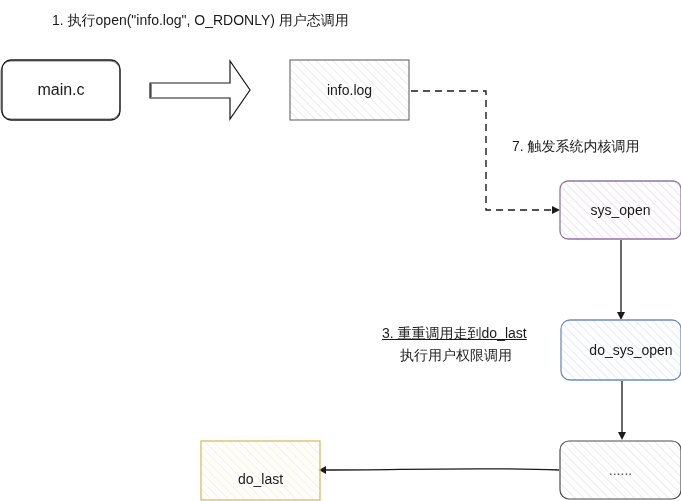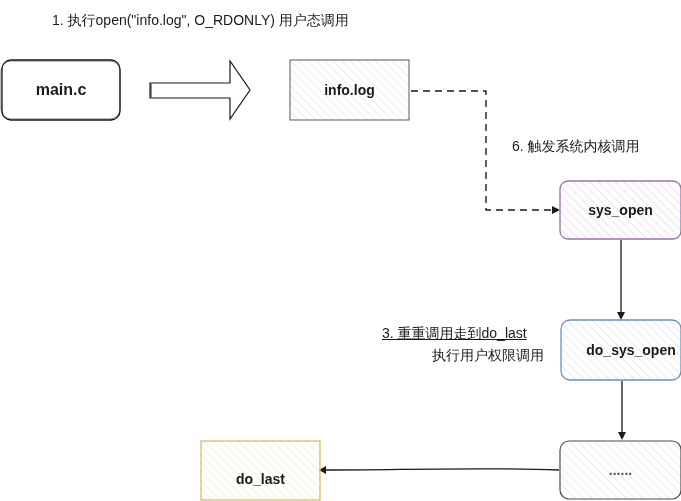--- a/index.html
+++ b/index.html
@@ -1,21 +1,21 @@
 <!DOCTYPE html>
 <html><head>
 <meta charset="utf-8">
 <style>
   html, body { margin: 0; padding: 0; background: #ffffff; }
   body { width: 681px; height: 501px; position: relative; overflow: hidden;
          font-family: "Liberation Sans", "DejaVu Sans", sans-serif; color: #1a1a1a; }
   svg#diagram { position: absolute; left: 0; top: 0; }
   .lbl { position: absolute; font-size: 14px; line-height: 18px; white-space: nowrap; }
   .node-text { position: absolute; display: flex; align-items: center; justify-content: center;
-               font-size: 14px; font-weight: bold; }
+               font-size: 14px; }
 </style>
 </head>
 <body>
 
 <svg id="diagram" width="681" height="501" viewBox="0 0 681 501">
   <defs>
     <pattern id="hatch-gray" width="6" height="6" patternUnits="userSpaceOnUse" patternTransform="rotate(-45)">
       <line x1="0" y1="0" x2="0" y2="6" stroke="#d8d8d8" stroke-width="1"></line>
     </pattern>
     <pattern id="hatch-purple" width="6" height="6" patternUnits="userSpaceOnUse" patternTransform="rotate(-45)">
@@ -74,22 +74,22 @@
     <path d="M559,470 C480,467 400,470 326,470" fill="none" stroke="#1a1a1a" stroke-width="1.3"></path>
     <path d="M326,466 L319,470 L326,474 Z" fill="#1a1a1a"></path>
   </g>
 
   <g>
     <rect x="201" y="441" width="119" height="59" fill="url(#hatch-yellow)" stroke="#d6b656" stroke-width="1.2"></rect>
   </g>
 </svg>
 
 <div class="lbl" style="left:52px; top:11px;">1. 执行open("info.log", O_RDONLY) 用户态调用</div>
-<div class="lbl" style="left:512px; top:137px;">6. 触发系统内核调用</div>
+<div class="lbl" style="left:512px; top:137px;">7. 触发系统内核调用</div>
 <div class="lbl" style="left:382px; top:324px;text-decoration:underline;">3. 重重调用走到do_last</div>
-<div class="lbl" style="left:400px; top:346px;margin-left:32px;">执行用户权限调用</div>
+<div class="lbl" style="left:400px; top:346px;">执行用户权限调用</div>
 
 <div class="node-text" style="left:2px; top:60px; width:118px; height:60px; font-size:16px;">main.c</div>
 <div class="node-text" style="left:290px; top:60px; width:119px; height:60px;">info.log</div>
 <div class="node-text" style="left:560px; top:181px; width:121px; height:58px;">sys_open</div>
 <div class="node-text" style="left:561px; top:320px; width:140px; height:60px;">do_sys_open</div>
 <div class="node-text" style="left:560px; top:441px; width:121px; height:58px; color:#555;">......</div>
 <div class="node-text" style="left:201px; top:441px; width:119px; height:76px;">do_last</div>
 
 </body></html>

